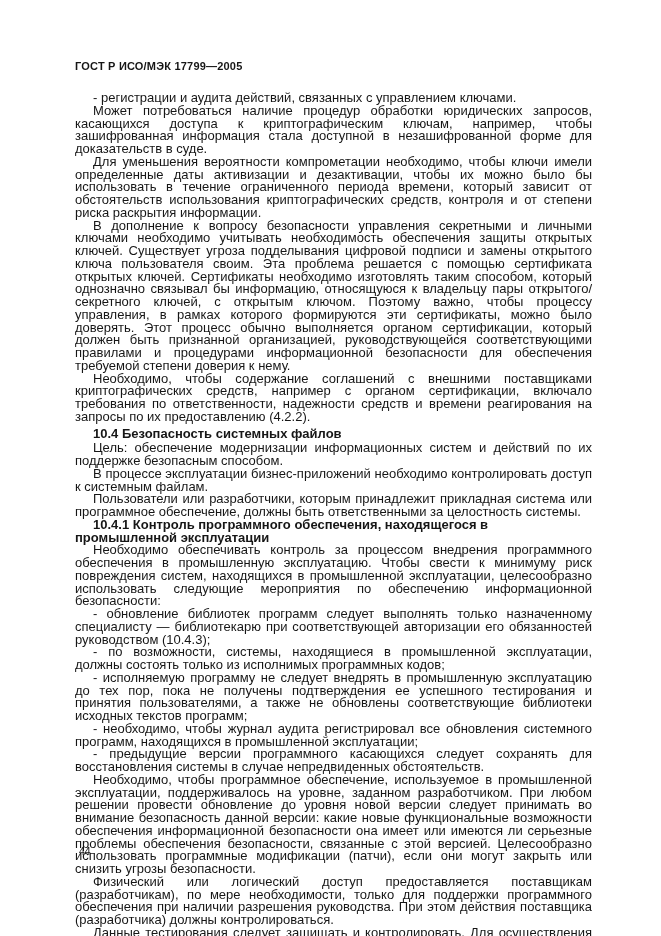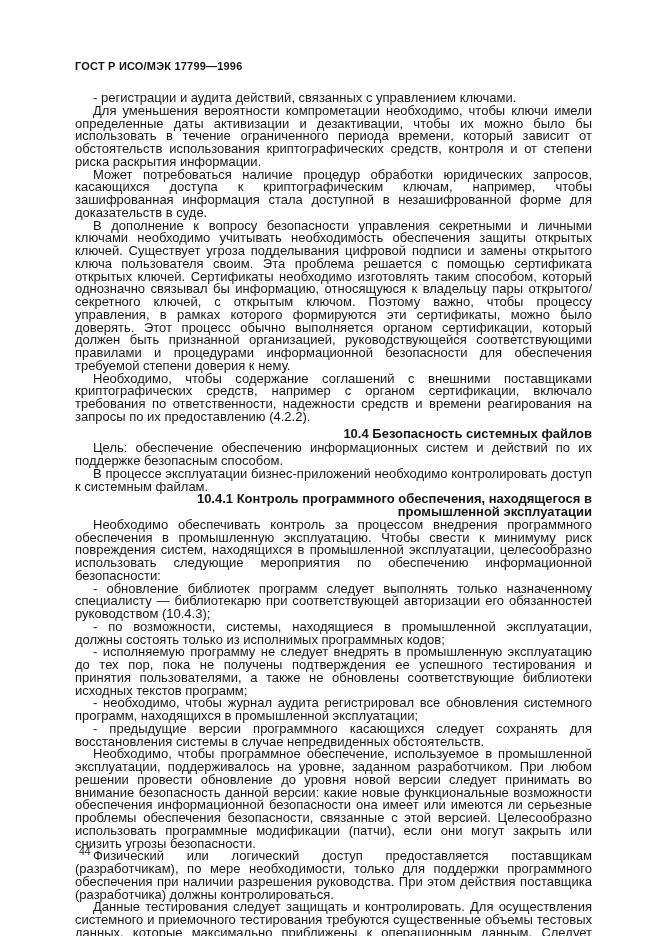--- a/index.html
+++ b/index.html
@@ -29,49 +29,50 @@
     line-height: 12.75px;
     text-align: justify;
   }
   .content p {
     margin: 0;
     padding: 0;
     text-indent: 18px;
   }
   .content p.heading {
     font-weight: bold;
-    text-align: right;
+    text-align: left;
   }
   .content p.h-major {
     margin-top: 4px;
     margin-bottom: 2px;
   }
   .page-number {
     position: absolute;
     left: 79px;
     top: 845px;
     font-size: 10.5px;
   }
 </style>
 </head>
 <body>
 
 <div class="page">
 
-  <div class="doc-header">ГОСТ Р ИСО/МЭК 17799—1996</div>
+  <div class="doc-header">ГОСТ Р ИСО/МЭК 17799—2005</div>
 
   <div class="content">
     <p class="body">- регистрации и аудита действий, связанных с управлением ключами.</p>
+    <p class="body">Может потребоваться наличие процедур обработки юридических запросов, касающихся доступа к криптографическим ключам, например, чтобы зашифрованная информация стала доступной в незашифрованной форме для доказательств в суде.</p>
     <p class="body">Для уменьшения вероятности компрометации необходимо, чтобы ключи имели определенные даты активизации и дезактивации, чтобы их можно было бы использовать в течение ограниченного периода времени, который зависит от обстоятельств использования криптографических средств, контроля и от степени риска раскрытия информации.</p>
-    <p class="body">Может потребоваться наличие процедур обработки юридических запросов, касающихся доступа к криптографическим ключам, например, чтобы зашифрованная информация стала доступной в незашифрованной форме для доказательств в суде.</p>
     <p class="body">В дополнение к вопросу безопасности управления секретными и личными ключами необходимо учитывать необходимость обеспечения защиты открытых ключей. Существует угроза подделывания цифровой подписи и замены открытого ключа пользователя своим. Эта проблема решается с помощью сертификата открытых ключей. Сертификаты необходимо изготовлять таким способом, который однозначно связывал бы информацию, относящуюся к владельцу пары открытого/секретного ключей, с открытым ключом. Поэтому важно, чтобы процессу управления, в рамках которого формируются эти сертификаты, можно было доверять. Этот процесс обычно выполняется органом сертификации, который должен быть признанной организацией, руководствующейся соответствующими правилами и процедурами информационной безопасности для обеспечения требуемой степени доверия к нему.</p>
     <p class="body">Необходимо, чтобы содержание соглашений с внешними поставщиками криптографических средств, например с органом сертификации, включало требования по ответственности, надежности средств и времени реагирования на запросы по их предоставлению (4.2.2).</p>
     <p class="heading h-major">10.4 Безопасность системных файлов</p>
-    <p class="body">Цель: обеспечение обеспечению информационных систем и действий по их поддержке безопасным способом.</p>
+    <p class="body">Цель: обеспечение модернизации информационных систем и действий по их поддержке безопасным способом.</p>
     <p class="body">В процессе эксплуатации бизнес-приложений необходимо контролировать доступ к системным файлам.</p>
+    <p class="body">Пользователи или разработчики, которым принадлежит прикладная система или программное обеспечение, должны быть ответственными за целостность системы.</p>
     <p class="heading">10.4.1 Контроль программного обеспечения, находящегося в промышленной эксплуатации</p>
     <p class="body">Необходимо обеспечивать контроль за процессом внедрения программного обеспечения в промышленную эксплуатацию. Чтобы свести к минимуму риск повреждения систем, находящихся в промышленной эксплуатации, целесообразно использовать следующие мероприятия по обеспечению информационной безопасности:</p>
     <p class="body">- обновление библиотек программ следует выполнять только назначенному специалисту — библиотекарю при соответствующей авторизации его обязанностей руководством (10.4.3);</p>
     <p class="body">- по возможности, системы, находящиеся в промышленной эксплуатации, должны состоять только из исполнимых программных кодов;</p>
     <p class="body">- исполняемую программу не следует внедрять в промышленную эксплуатацию до тех пор, пока не получены подтверждения ее успешного тестирования и принятия пользователями, а также не обновлены соответствующие библиотеки исходных текстов программ;</p>
     <p class="body">- необходимо, чтобы журнал аудита регистрировал все обновления системного программ, находящихся в промышленной эксплуатации;</p>
     <p class="body">- предыдущие версии программного касающихся следует сохранять для восстановления системы в случае непредвиденных обстоятельств.</p>
     <p class="body">Необходимо, чтобы программное обеспечение, используемое в промышленной эксплуатации, поддерживалось на уровне, заданном разработчиком. При любом решении провести обновление до уровня новой версии следует принимать во внимание безопасность данной версии: какие новые функциональные возможности обеспечения информационной безопасности она имеет или имеются ли серьезные проблемы обеспечения безопасности, связанные с этой версией. Целесообразно использовать программные модификации (патчи), если они могут закрыть или снизить угрозы безопасности.</p>
     <p class="body">Физический или логический доступ предоставляется поставщикам (разработчикам), по мере необходимости, только для поддержки программного обеспечения при наличии разрешения руководства. При этом действия поставщика (разработчика) должны контролироваться.</p>
     <p class="body">Данные тестирования следует защищать и контролировать. Для осуществления системного и приемочного тестирования требуются существенные объемы тестовых данных, которые максимально приближены к операционным данным. Следует избегать использования баз данных, находящихся в промышленной эксплуатации и содержащих личную информацию. Если такая информация требуется</p>

